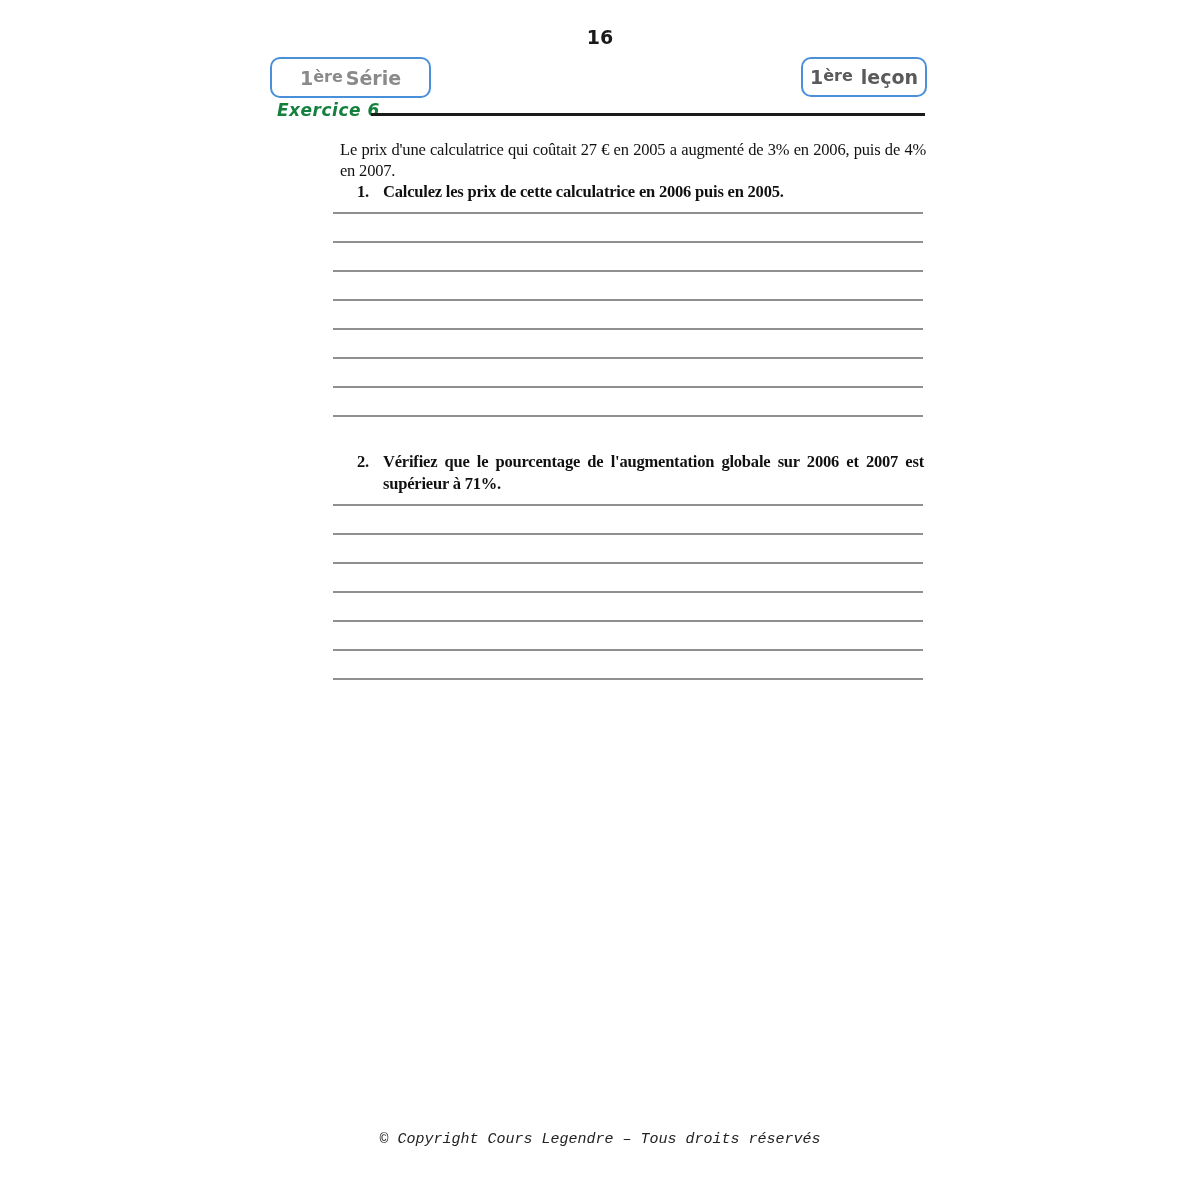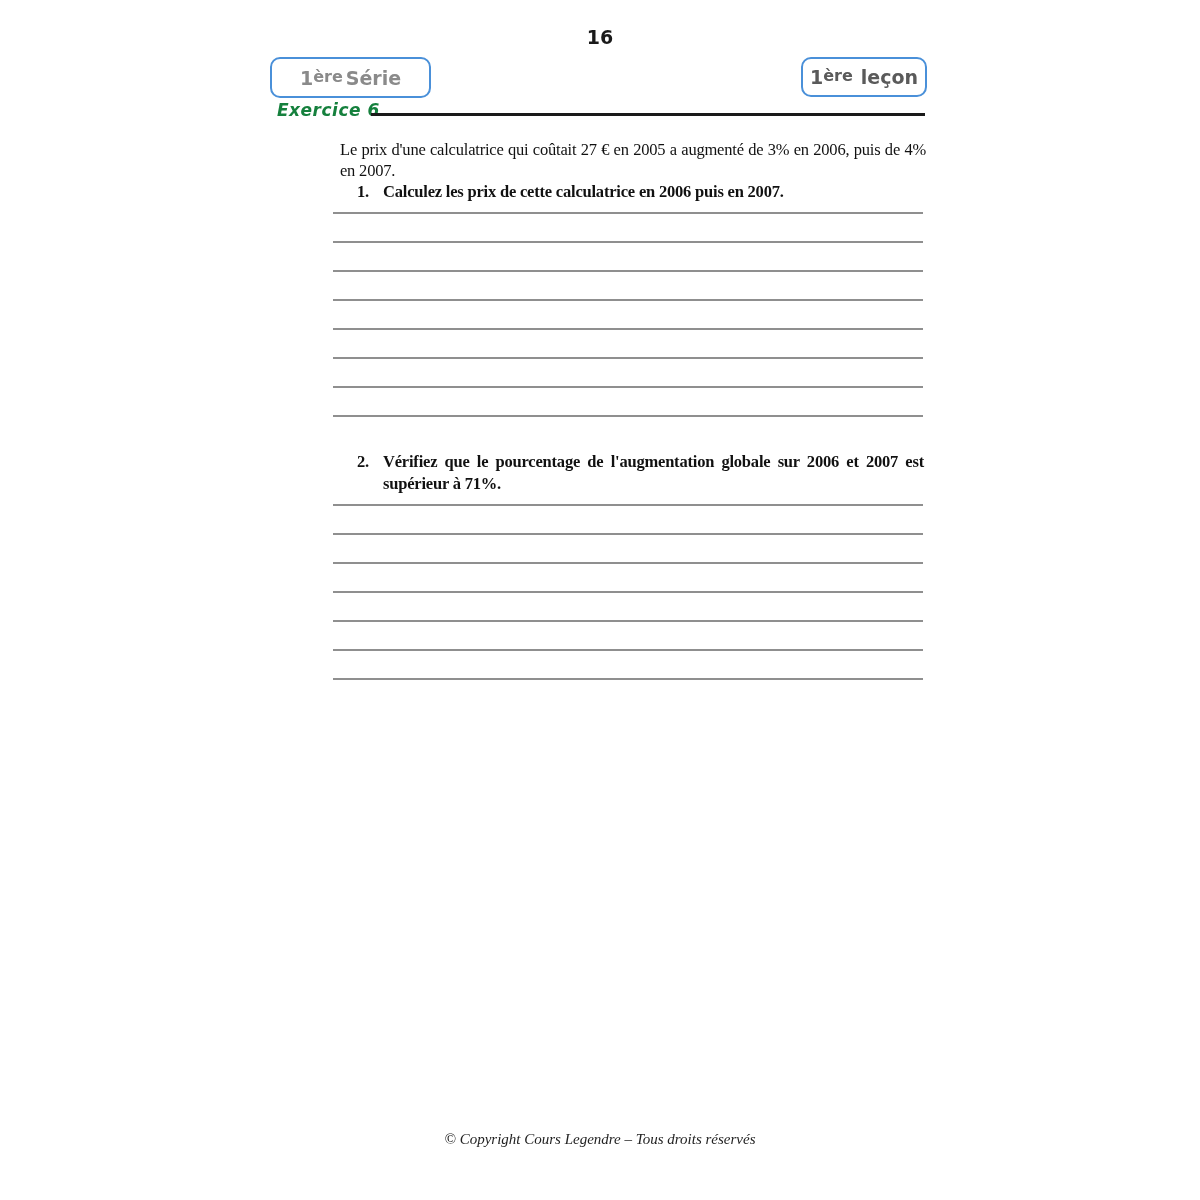--- a/index.html
+++ b/index.html
@@ -63,21 +63,21 @@
   .q-num { flex: 0 0 26px; width: 26px; }
   .q-text { flex: 1; text-align: justify; }
   .answer-lines { position: absolute; left: 333px; width: 590px; }
   .answer-lines-q1 { top: 212px; }
   .answer-lines-q2 { top: 504px; }
   .answer-line { height: 2px; background: #8f8f8f; margin-bottom: 27px; }
   .answer-line:last-child { margin-bottom: 0; }
   .footer {
     position: absolute; top: 1131px; left: 0; width: 100%;
     text-align: center;
-    font-family: Liberation Serif, serif;
+    font-family: Liberation Mono, monospace;
     font-style: italic; font-size: 15px; color: #222222;
   }
 </style>
 </head>
 <body>
 
 <div class="page">
 
   <div class="page-number">16</div>
 
@@ -93,21 +93,21 @@
     <span class="badge-label">leçon</span>
   </div>
 
   <div class="exercice-label">Exercice 6</div>
   <div class="exercice-rule"></div>
 
   <div class="intro">Le prix d'une calculatrice qui coûtait 27 € en 2005 a augmenté de 3% en 2006, puis de 4% en 2007.</div>
 
   <div class="question question-1">
     <span class="q-num">1.</span>
-    <span class="q-text">Calculez les prix de cette calculatrice en 2006 puis en 2007.</span>
+    <span class="q-text">Calculez les prix de cette calculatrice en 2006 puis en 2005.</span>
   </div>
 
   <div class="answer-lines answer-lines-q1">
       <div class="answer-line"></div>
       <div class="answer-line"></div>
       <div class="answer-line"></div>
       <div class="answer-line"></div>
       <div class="answer-line"></div>
       <div class="answer-line"></div>
       <div class="answer-line"></div>

